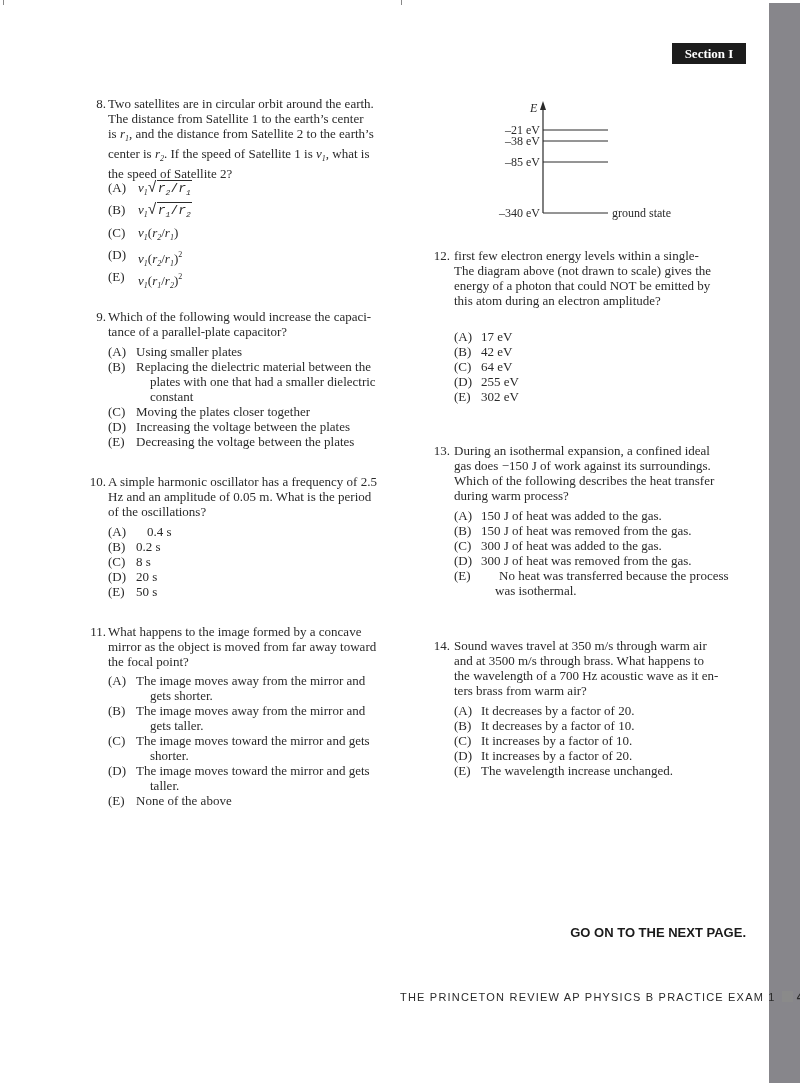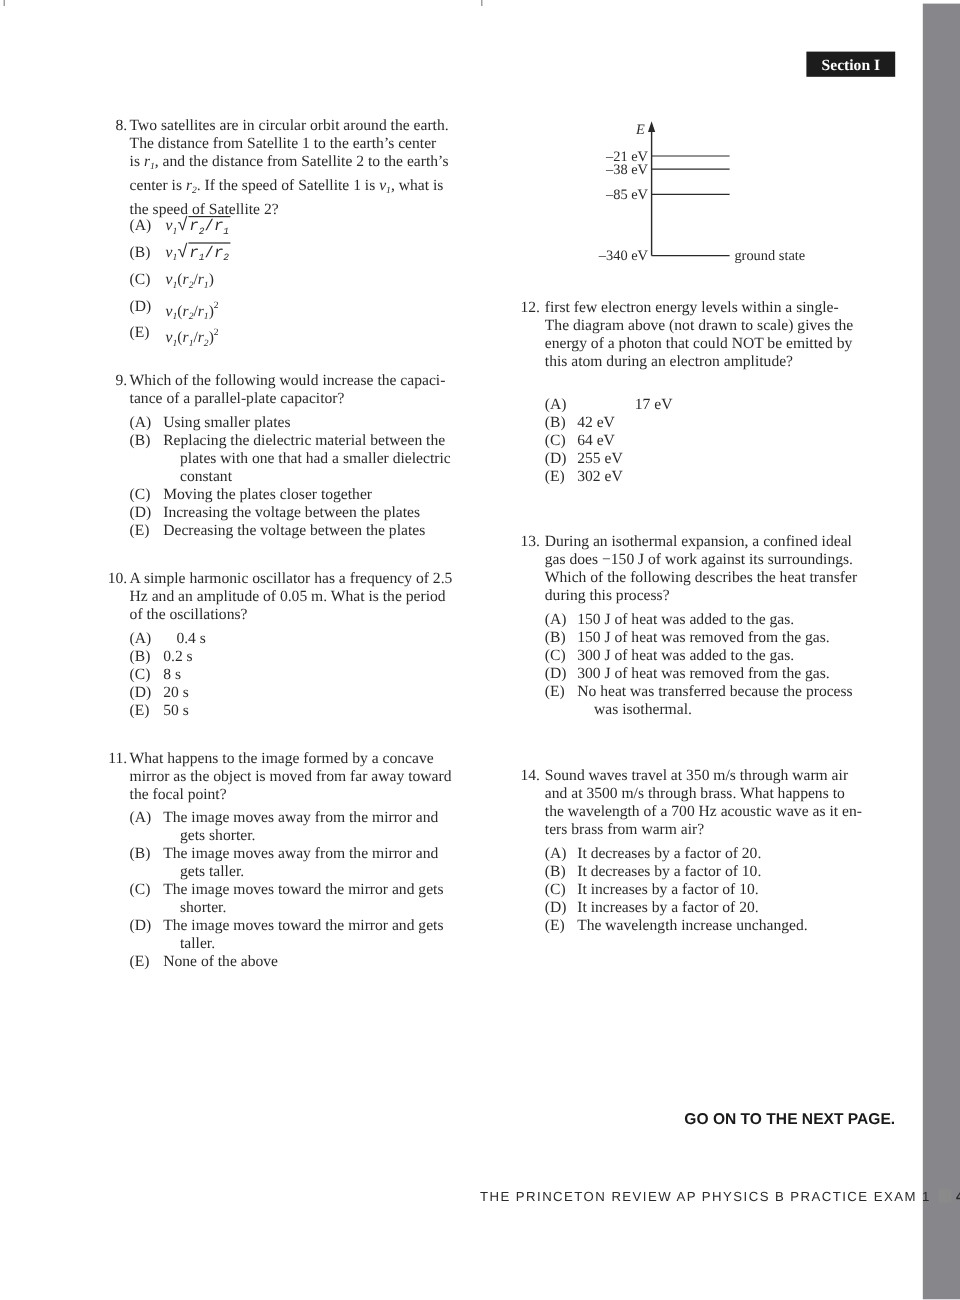--- a/index.html
+++ b/index.html
@@ -200,21 +200,21 @@
   <span class="q-num" style="width:18px;">12.</span>
   <div class="q-stem" style="left:22px;">
     <p>first few electron energy levels within a single-</p>
     <p>The diagram above (not drawn to scale) gives the</p>
     <p>energy of a photon that could NOT be emitted by</p>
     <p>this atom during an electron amplitude?</p>
   </div>
   <div class="options" style="left:22px; top:81px; width:200px;">
     <div class="option" style="height:15px;">
       <span class="opt-letter">(A)</span>
-      <span class="opt-text" style="left:27px;margin-left:48px;">17 eV</span>
+      <span class="opt-text" style="left:27px;">17 eV</span>
     </div>
     <div class="option" style="height:15px;">
       <span class="opt-letter">(B)</span>
       <span class="opt-text" style="left:27px;">42 eV</span>
     </div>
     <div class="option" style="height:15px;">
       <span class="opt-letter">(C)</span>
       <span class="opt-text" style="left:27px;">64 eV</span>
     </div>
     <div class="option" style="height:15px;">
@@ -227,42 +227,42 @@
     </div>
   </div>
 </div>
 
 <div class="question" style="left:432px; top:443px; width:320px;">
   <span class="q-num" style="width:18px;">13.</span>
   <div class="q-stem" style="left:22px;">
     <p>During an isothermal expansion, a confined ideal</p>
     <p>gas does −150 J of work against its surroundings.</p>
     <p>Which of the following describes the heat transfer</p>
-    <p>during this process?</p>
+    <p>during warm process?</p>
   </div>
   <div class="options" style="left:22px; top:65px; width:296px;">
     <div class="option" style="height:15px;">
       <span class="opt-letter">(A)</span>
       <span class="opt-text" style="left:27px;">150 J of heat was added to the gas.</span>
     </div>
     <div class="option" style="height:15px;">
       <span class="opt-letter">(B)</span>
       <span class="opt-text" style="left:27px;">150 J of heat was removed from the gas.</span>
     </div>
     <div class="option" style="height:15px;">
       <span class="opt-letter">(C)</span>
       <span class="opt-text" style="left:27px;">300 J of heat was added to the gas.</span>
     </div>
     <div class="option" style="height:15px;">
       <span class="opt-letter">(D)</span>
       <span class="opt-text" style="left:27px;">300 J of heat was removed from the gas.</span>
     </div>
     <div class="option" style="height:30px;">
       <span class="opt-letter">(E)</span>
-      <span class="opt-text" style="left:27px;">No heat was transferred because the process</span>
+      <span class="opt-text" style="left:45px;">No heat was transferred because the process</span>
       <span class="opt-cont" style="left:41px; top:15px;">was isothermal.</span>
     </div>
   </div>
 </div>
 
 <div class="question" style="left:432px; top:638px; width:320px;">
   <span class="q-num" style="width:18px;">14.</span>
   <div class="q-stem" style="left:22px;">
     <p>Sound waves travel at 350 m/s through warm air</p>
     <p>and at 3500 m/s through brass. What happens to</p>

